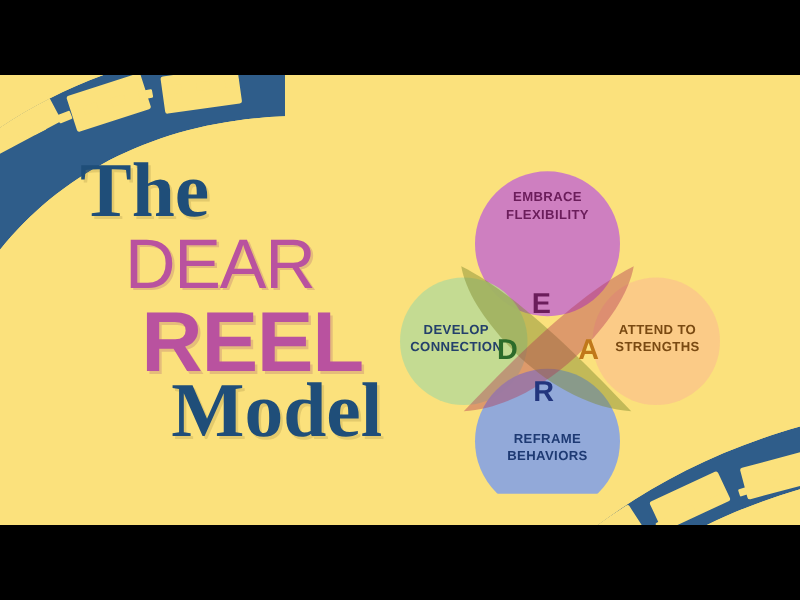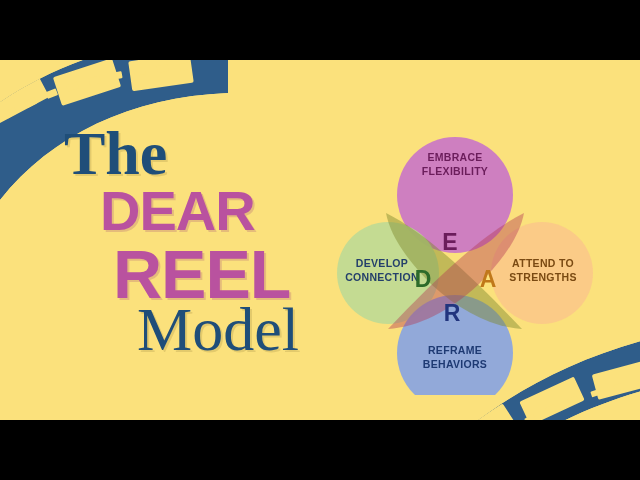--- a/index.html
+++ b/index.html
@@ -71,21 +71,21 @@
     font-weight: bold;
     font-size: 62px;
     color: #1F4E79;
     position: absolute;
     left: 64px;
     top: 64px;
     text-shadow: 2px 2px 0 rgba(120,100,40,0.18);
   }
   #title-dear {
     font-family: "Liberation Sans", sans-serif;
-    font-weight: bold;
+    font-weight: normal;
     font-size: 56px;
     letter-spacing: -1px;
     color: #B9529F;
     position: absolute;
     left: 100px;
     top: 124px;
     text-shadow: 2px 2px 0 rgba(150,60,120,0.22);
   }
   #title-reel {
     font-family: "Liberation Sans", sans-serif;
@@ -93,33 +93,33 @@
     font-size: 68px;
     letter-spacing: -1px;
     color: #B9529F;
     position: absolute;
     left: 113px;
     top: 182px;
     text-shadow: 2px 2px 0 rgba(150,60,120,0.22);
   }
   #title-model {
     font-family: "Liberation Serif", serif;
-    font-weight: normal;
+    font-weight: bold;
     font-size: 62px;
     color: #1F4E79;
     position: absolute;
     left: 137px;
     top: 240px;
     text-shadow: 2px 2px 0 rgba(120,100,40,0.18);
   }
 
   
   #venn {
     position: absolute;
-    left: 310px;
+    left: 293px;
     top: 35px;
     width: 300px;
     height: 300px;
     z-index: 15;
   }
   #venn svg { display: block; }
 
   .lobe-label {
     font-family: "Liberation Sans", sans-serif;
     font-size: 10.5px;

